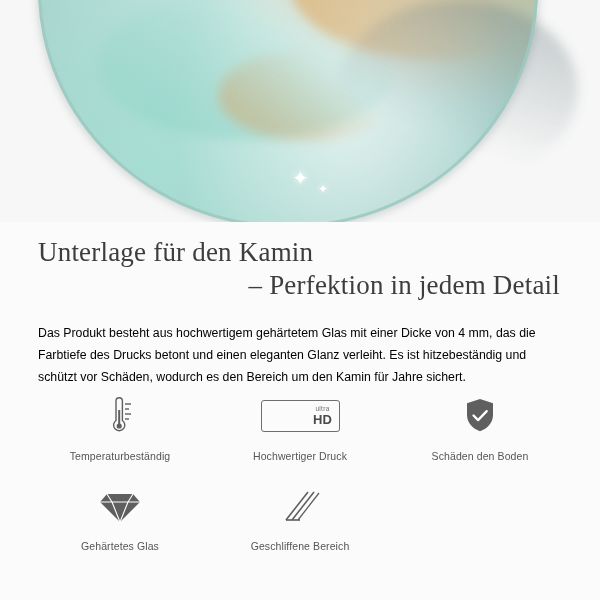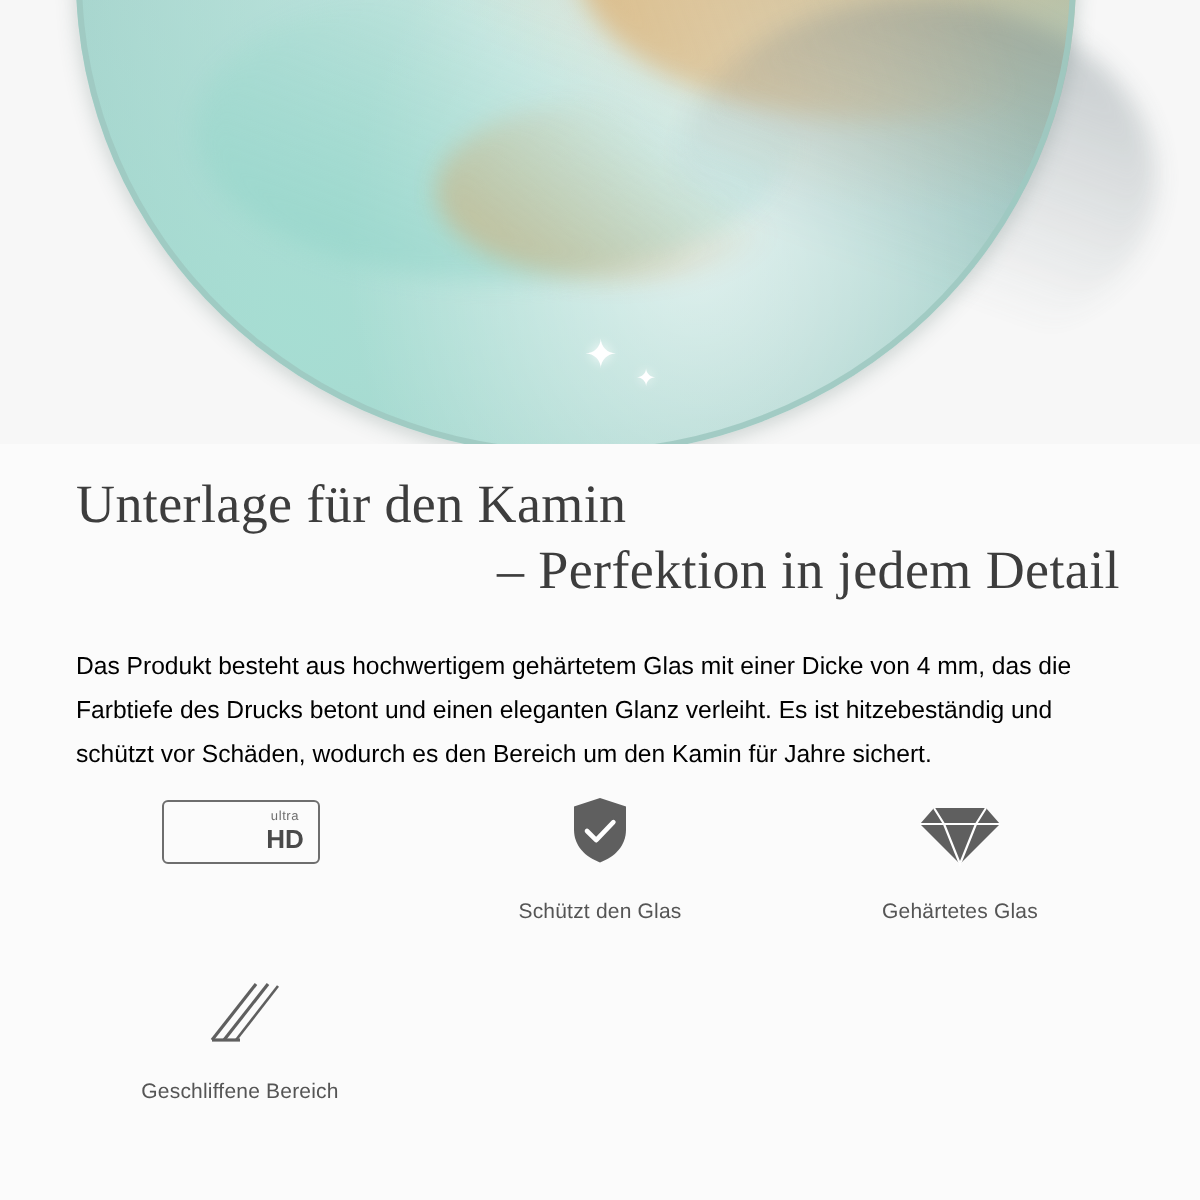--- a/index.html
+++ b/index.html
@@ -168,38 +168,53 @@
 
     <h1 class="headline">
       <span>Unterlage für den Kamin</span>
       <span class="l2">– Perfektion in jedem Detail</span>
     </h1>
 
     <p class="body-copy">Das Produkt besteht aus hochwertigem gehärtetem Glas mit einer Dicke von 4 mm, das die Farbtiefe des Drucks betont und einen eleganten Glanz verleiht. Es ist hitzebeständig und schützt vor Schäden, wodurch es den Bereich um den Kamin für Jahre sichert.</p>
 
     <div class="features">
 
+      <div class="feature">
+        <div class="feature-icon">
+          <svg width="40" height="44" viewBox="0 0 40 44" fill="none" stroke="#5f5f5f" stroke-width="1.4">
+            <path d="M16 7a3.2 3.2 0 0 1 6.4 0v19.5a5.6 5.6 0 1 1-6.4 0V7z"></path>
+            <circle cx="19.2" cy="32" r="2.6" fill="#5f5f5f" stroke="none"></circle>
+            <line x1="19.2" y1="16" x2="19.2" y2="30" stroke-width="2"></line>
+            <line x1="25" y1="10" x2="31" y2="10"></line>
+            <line x1="25" y1="15" x2="29" y2="15"></line>
+            <line x1="25" y1="20" x2="31" y2="20"></line>
+            <line x1="25" y1="25" x2="29" y2="25"></line>
+          </svg>
+        </div>
+        <div class="feature-label">Temperaturbeständig</div>
+      </div>
 
       <div class="feature">
         <div class="feature-icon">
           <div class="hd-box">
             <span class="u">ultra</span>
             <span class="hd">HD</span>
           </div>
         </div>
+        <div class="feature-label">Hochwertiger Druck</div>
       </div>
 
       <div class="feature">
         <div class="feature-icon">
           <svg width="40" height="44" viewBox="0 0 40 44">
             <path d="M20 5l13 4.2v11.6c0 8.2-5.6 13.8-13 16.4-7.4-2.6-13-8.2-13-16.4V9.2L20 5z" fill="#5f5f5f"></path>
             <path d="M13.5 21.5l4.6 4.6 8.6-9" fill="none" stroke="#ffffff" stroke-width="2.3" stroke-linecap="round" stroke-linejoin="round"></path>
           </svg>
         </div>
-        <div class="feature-label">Schützt den Glas</div>
+        <div class="feature-label">Schäden den Boden</div>
       </div>
 
       <div class="feature">
         <div class="feature-icon">
           <svg width="42" height="40" viewBox="0 0 42 40">
             <path d="M8 8h26l7 8-20 20L1 16 8 8z" fill="#5f5f5f"></path>
             <path d="M8 8l5 8h16l5-8M1 16h40M13 16l8 20 8-20" fill="none" stroke="#ffffff" stroke-width="1.1"></path>
           </svg>
         </div>
         <div class="feature-label">Gehärtetes Glas</div>

